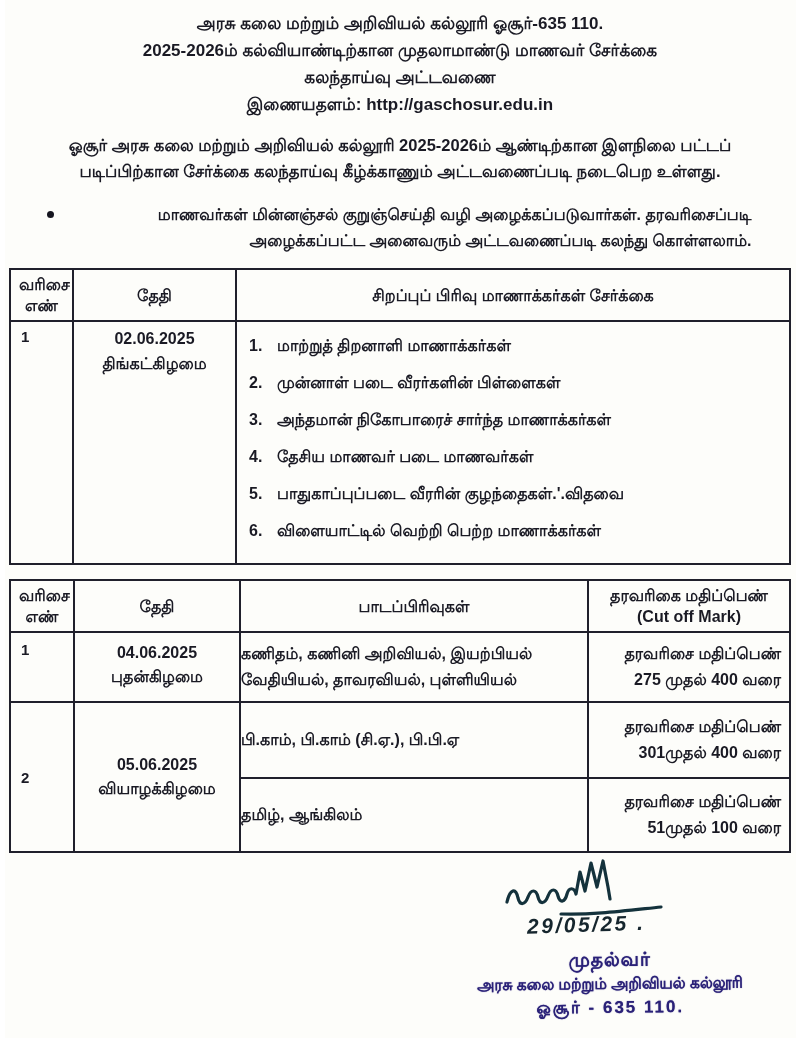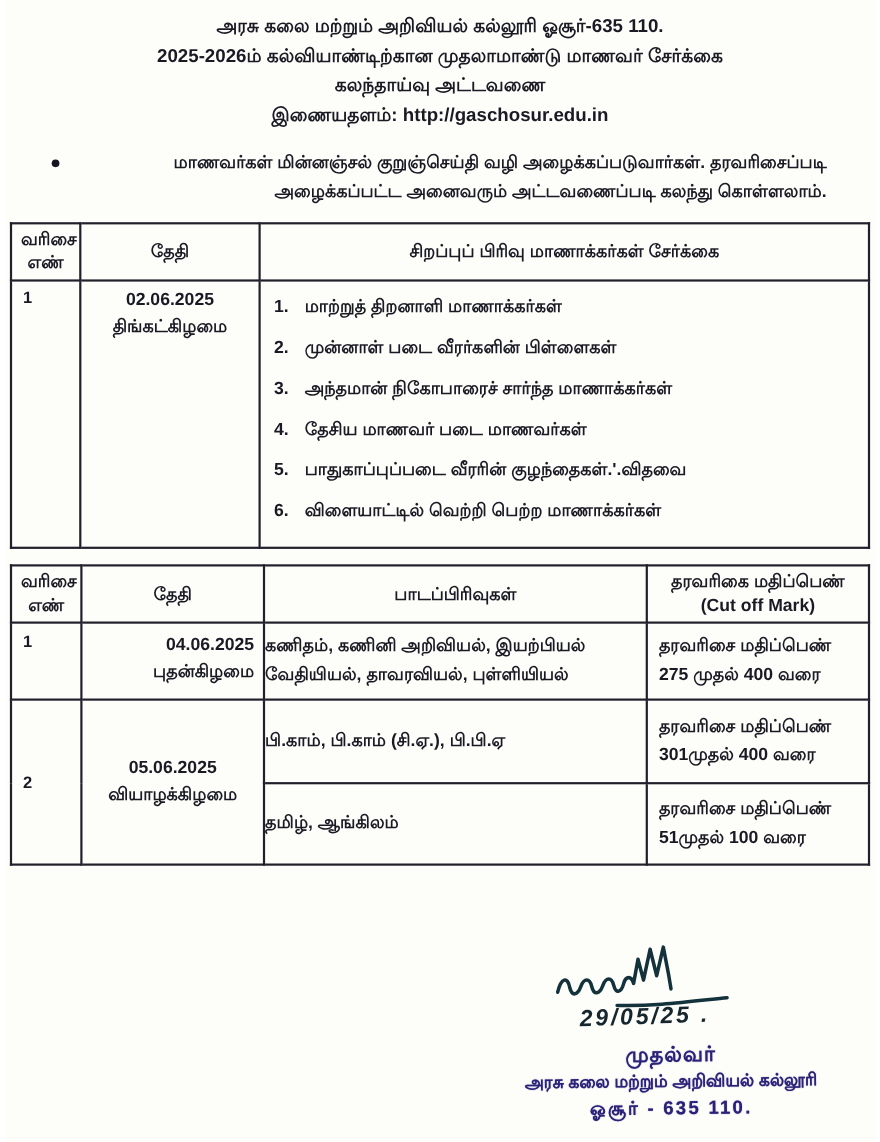--- a/index.html
+++ b/index.html
@@ -38,24 +38,24 @@
   .t1-serial { vertical-align: top; padding-top: 6px; padding-left: 10px; font-size: 15px; }
   .t1-date { text-align: center; vertical-align: top; padding-top: 4px; line-height: 25px; }
   .t1-items { vertical-align: top; padding: 6px 10px; }
   .item-row { display: flex; margin: 7px 0 15px 2px; line-height: 22px; }
   .item-no { width: 28px; flex: none; }
 
   .mid-title { margin: 28px 0 0 80px; font-size: 16.5px; }
 
   .t2-serial { vertical-align: top; padding-top: 8px; padding-left: 10px; font-size: 15px; }
   .t2-serial-mid { vertical-align: middle; padding-left: 10px; font-size: 15px; }
-  .t2-date { text-align: right; vertical-align: top; padding-top: 8px; line-height: 24px; }
+  .t2-date { text-align: center; vertical-align: top; padding-top: 8px; line-height: 24px; }
   .t2-date-mid { text-align: center; vertical-align: middle; line-height: 24px; }
   .t2-subjects { vertical-align: middle; line-height: 26px; padding-left: 0; }
-  .t2-cutoff { vertical-align: middle; line-height: 26px; padding-left: 10px; }
+  .t2-cutoff { vertical-align: middle; line-height: 26px; padding-left: 10px; text-align: right; }
   .row-h1 td { height: 56px; }
   .row-h2 td { height: 66px; }
   .row-h3 td { height: 64px; }
 
   
   .sign-block { position: absolute; left: 400px; top: 858px; width: 400px; }
   .sig-svg { display: block; margin-left: 92px; }
   .sig-date {
     margin: -14px 0 0 122px;
     font-size: 21px;
@@ -82,20 +82,21 @@
 
 <div class="page">
 
   <div class="doc-header">
     <div class="hline">அரசு கலை மற்றும் அறிவியல் கல்லூரி ஓசூர்-635 110.</div>
     <div class="hline">2025-2026ம் கல்வியாண்டிற்கான முதலாமாண்டு மாணவர் சேர்க்கை</div>
     <div class="hline">கலந்தாய்வு அட்டவணை</div>
     <div class="hline">இணையதளம்: http://gaschosur.edu.in</div>
   </div>
 
+  <div class="intro">ஓசூர் அரசு கலை மற்றும் அறிவியல் கல்லூரி 2025-2026ம் ஆண்டிற்கான இளநிலை பட்டப் படிப்பிற்கான சேர்க்கை கலந்தாய்வு கீழ்க்காணும் அட்டவணைப்படி நடைபெற உள்ளது.</div>
 
   <div class="bullet-row">
     <div class="bullet-dot"></div>
     <div class="bullet-text">மாணவர்கள் மின்னஞ்சல் குறுஞ்செய்தி வழி அழைக்கப்படுவார்கள். தரவரிசைப்படி அழைக்கப்பட்ட அனைவரும் அட்டவணைப்படி கலந்து கொள்ளலாம்.</div>
   </div>
 
 
   <table>
     <colgroup>
         <col style="width:63px">

